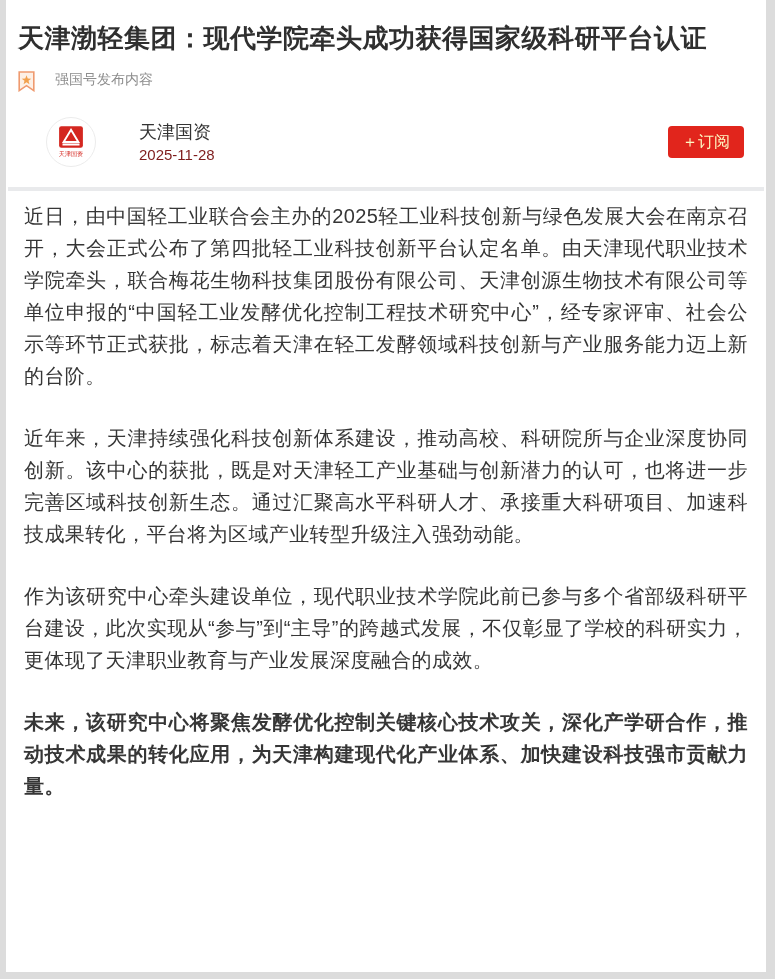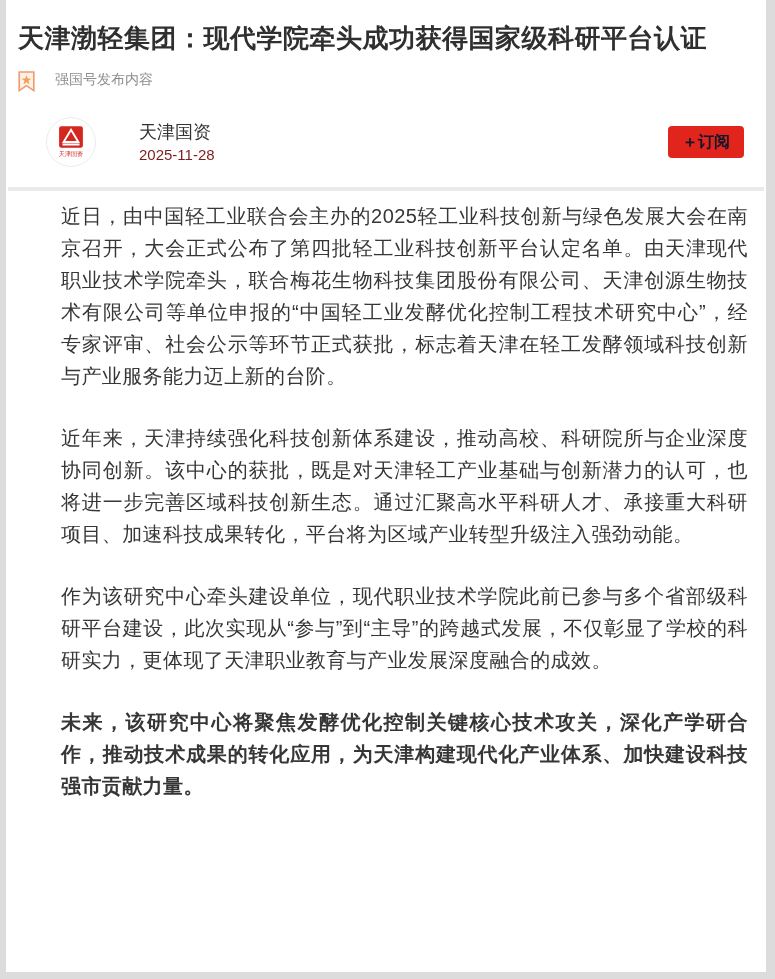--- a/index.html
+++ b/index.html
@@ -65,38 +65,36 @@
   }
   .pub-date{
     font-size:15px;
     color:#7f1d1d;
     line-height:21px;
   }
   .subscribe-btn{
     margin-left:auto;
     border:none;
     background:#e1251c;
-    color:#0f172a;
+    color:#fef9c3;
     font-size:16px;
     font-family:inherit;
     border-radius:4px;
     padding:7px 14px;
     line-height:18px;
     cursor:pointer;
-    font-weight:bold;
   }
   .section-gap{
     height:4px;
     background:#e9eaec;
     margin:16px -10px 0 -10px;
   }
   
   .article{
     padding:9px 6px 8px 6px;
-    margin-left:37px;
   }
   .article p{
     margin:0 0 30px 0;
     font-size:20px;
     line-height:32px;
     color:#363636;
     text-align:justify;
     letter-spacing:.4px;
   }
   .article p:last-child{margin-bottom:0;font-weight:bold;}

